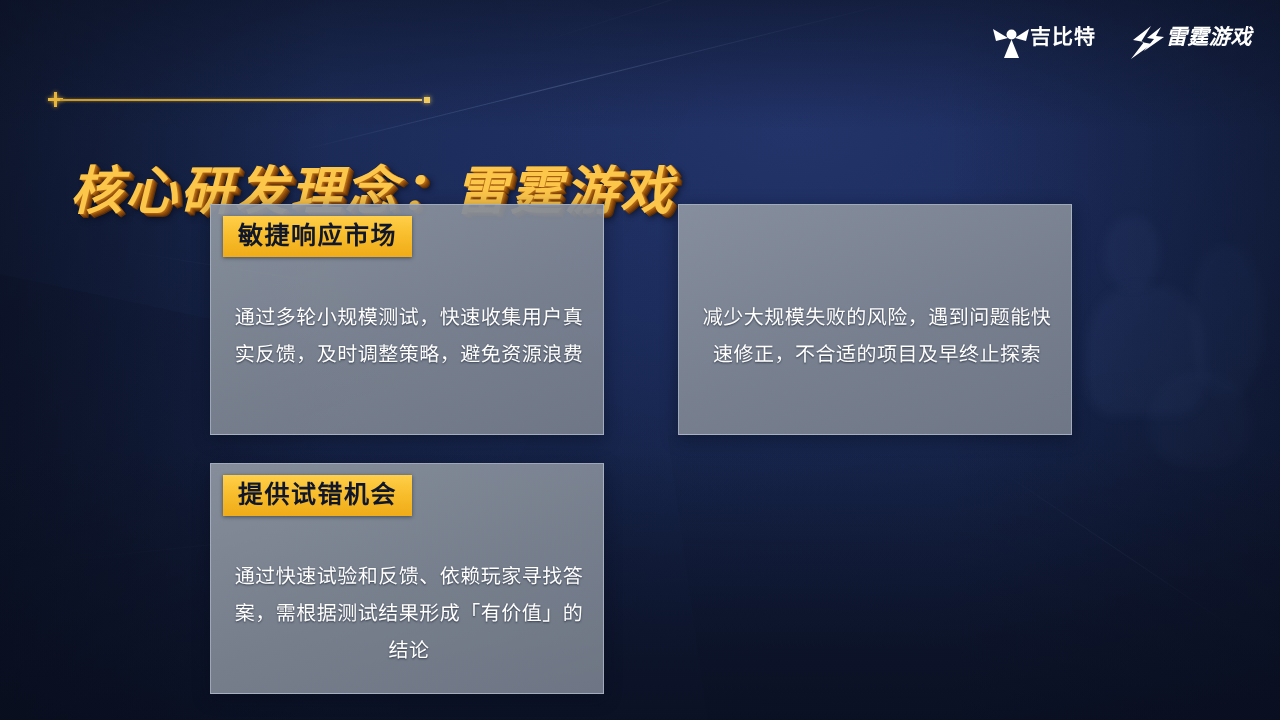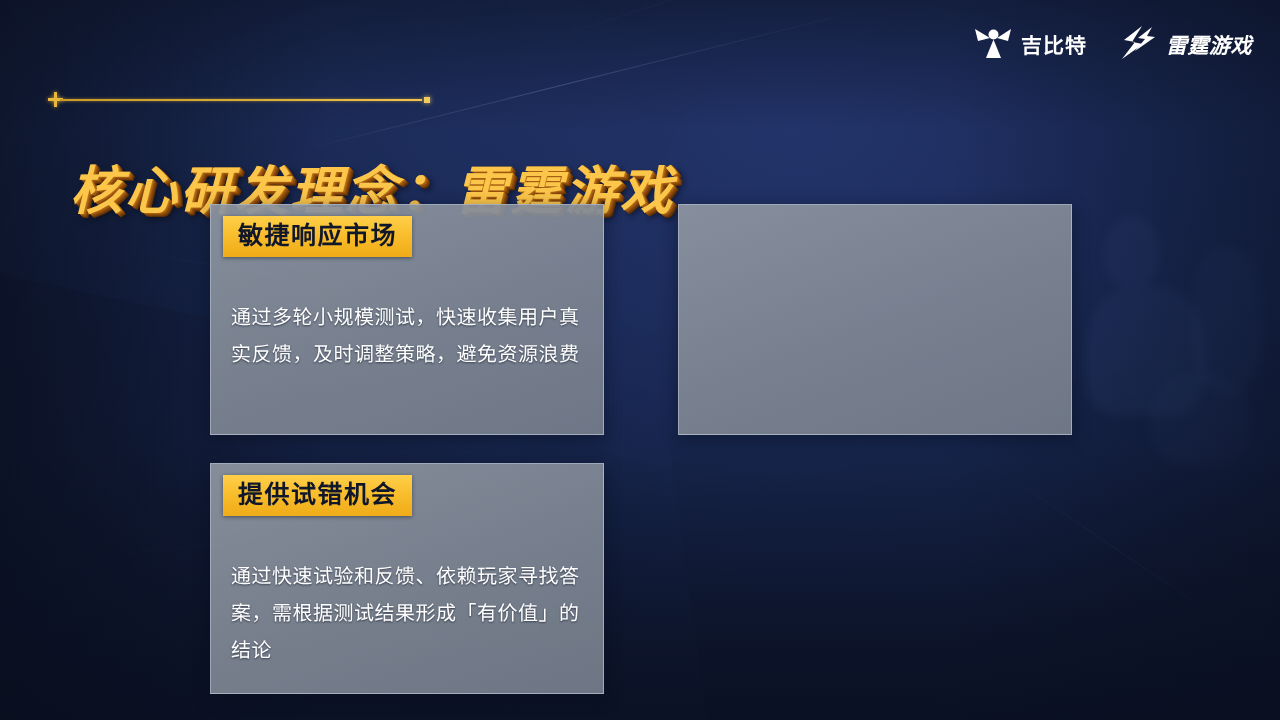--- a/index.html
+++ b/index.html
@@ -90,22 +90,20 @@
   .logos {
     position: absolute;
     top: 26px;
     right: 28px;
     display: flex;
     align-items: center;
     gap: 34px;
   }
   .logo {
     display: flex;
-    align-items: center;
-    gap: 9px;
   }
   .logo-mark { display: block; }
   .logo-text {
     color: #ffffff;
     font-size: 21px;
     font-weight: 700;
     letter-spacing: 1px;
     line-height: 1;
     white-space: nowrap;
   }
@@ -187,20 +185,21 @@
     position: absolute;
     left: 210px;
     top: 204px;
     width: 862px;
     height: 490px;
     display: grid;
     grid-template-columns: 394px 394px;
     grid-template-rows: 231px 231px;
     column-gap: 74px;
     row-gap: 28px;
+    text-align: center;
   }
   .card {
     position: relative;
     background: linear-gradient(160deg, rgba(140,148,160,0.94) 0%, rgba(126,134,147,0.93) 55%, rgba(118,126,140,0.92) 100%);
     border: 1px solid rgba(196,208,226,0.55);
     box-shadow: 0 4px 16px rgba(6,10,24,0.45);
   }
   .card-badge {
     position: absolute;
     left: 12px;
@@ -289,20 +288,21 @@
 
     <div class="card">
       <div class="card-badge">
         <span class="card-badge-text">敏捷响应市场</span>
       </div>
       <p class="card-body">通过多轮小规模测试，快速收集用户真实反馈，及时调整策略，避免资源浪费</p>
     </div>
 
 
     <div class="card">
+      <p class="card-body">减少大规模失败的风险，遇到问题能快速修正，不合适的项目及早终止探索</p>
     </div>
 
     <div class="card">
       <div class="card-badge">
         <span class="card-badge-text">提供试错机会</span>
       </div>
       <p class="card-body">通过快速试验和反馈、依赖玩家寻找答案，需根据测试结果形成「有价值」的结论</p>
     </div>
 
   </div>

